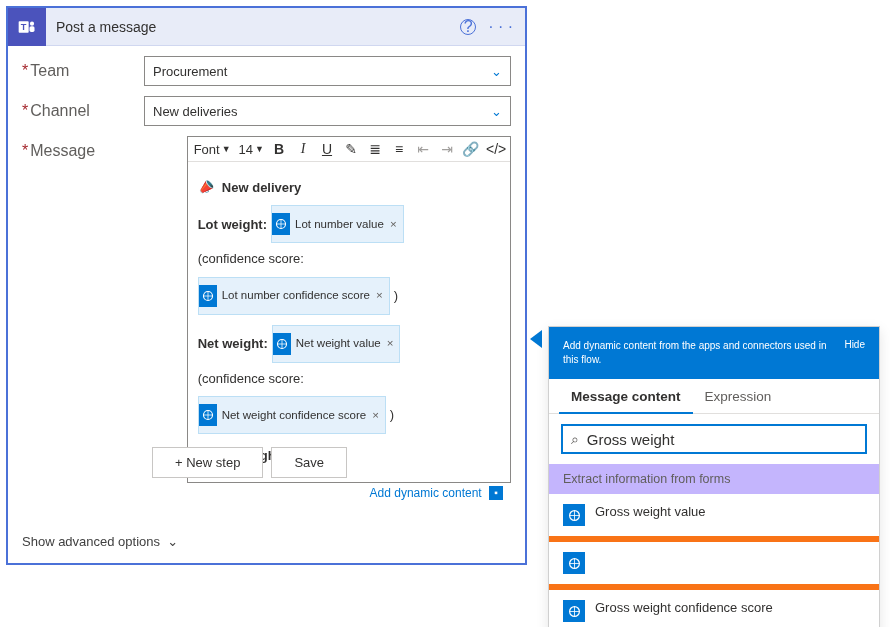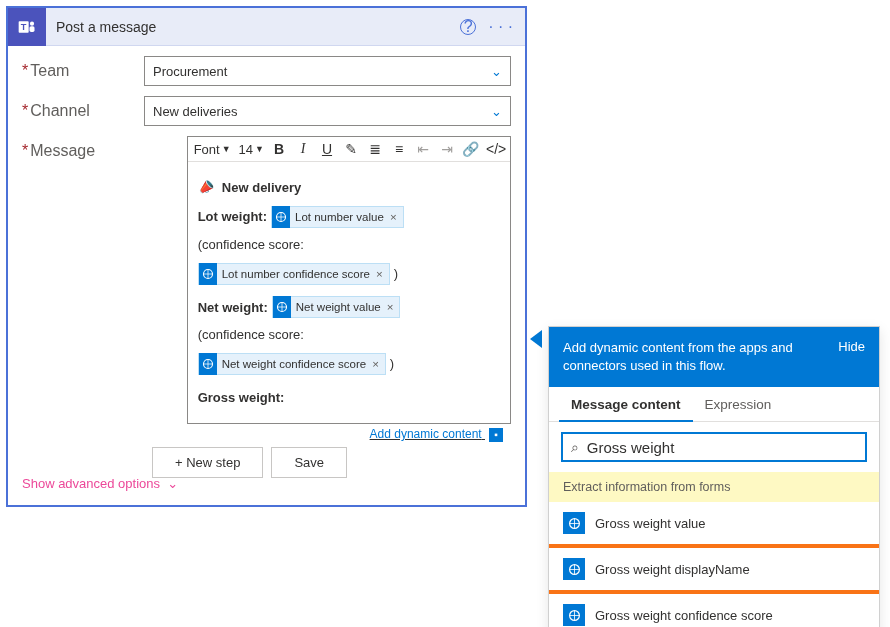--- a/index.html
+++ b/index.html
@@ -29,53 +29,53 @@
   .tb-size { font-size: 13px; display: flex; align-items: center; cursor: pointer; }
   .tb-btn { width: 18px; text-align: center; font-size: 14px; cursor: pointer; color: #323130; }
   .tb-btn.dim { color: #a19f9d; }
   .tb-tri { font-size: 9px; margin-left: 2px; }
 
   .editor-body { padding: 8px 10px 14px 10px; font-size: 13px; line-height: 1.8; }
   .megaphone { color: #d13438; font-weight: bold; margin-right: 4px; display: inline-block; transform: rotate(-20deg); }
   .ed-strong { font-weight: 600; }
   .ed-line { margin-top: 6px; display: flex; align-items: center; flex-wrap: wrap; gap: 4px; }
 
-  .token { display: inline-flex; align-items: center; background: #e5f1fb; border: 1px solid #bcdff5; height: 22px; font-size: 11.5px; color: #323130; }
+  .token { display: inline-flex; align-items: center; background: #e5f1fb; border: 1px solid #bcdff5; height: 38px; font-size: 11.5px; color: #323130; }
   .token-icon { width: 18px; height: 22px; background: #0078d4; display: inline-flex; align-items: center; justify-content: center; margin-right: 5px; }
   .token-icon svg { fill: #fff; width: 12px; height: 12px; }
   .token-x { color: #605e5c; padding: 0 6px; cursor: pointer; }
 
-  .adc-row { text-align: right; padding: 3px 8px 6px 0; font-size: 12px; text-decoration: underline; }
+  .adc-row { text-align: right; padding: 3px 8px 6px 0; font-size: 12px; }
   .adc-link { color: #0078d4; cursor: pointer; }
   .adc-badge { display: inline-block; background: #0078d4; color: #fff; width: 14px; height: 14px; font-size: 10px; text-align: center; line-height: 14px; margin-left: 4px; vertical-align: middle; }
 
   .adv-row { padding: 10px 14px 14px 14px; font-size: 13px; }
-  .adv-link { color: #ec4899; cursor: pointer; }
+  .adv-link { color: #404040; cursor: pointer; }
 
   
   .bottom-btns { position: absolute; left: 152px; top: 447px; display: flex; gap: 8px; }
   .btn { border: 1px solid #c8c6c4; background: #fff; padding: 7px 22px; font-size: 13px; color: #323130; cursor: pointer; }
 
   
   .popup { position: absolute; left: 548px; top: 326px; width: 332px; border: 1px solid #d0d0d0; box-shadow: 0 4px 12px rgba(0,0,0,.1); background: #fff; }
-  .popup-head { background: #0078d4; color: #fff; padding: 12px 14px; display: flex; justify-content: space-between; font-size: 13px; }
+  .popup-head { background: #0078d4; color: #fff; padding: 12px 14px; display: flex; justify-content: space-between; font-size: 10px; }
   .popup-head-text { flex: 1; padding-right: 12px; line-height: 1.4; }
   .popup-hide { cursor: pointer; }
 
   .tabs { display: flex; border-bottom: 1px solid #e1dfdd; padding: 0 10px; }
   .tab { padding: 10px 12px 8px 12px; font-size: 13.5px; color: #605e5c; cursor: pointer; }
   .tab.active { color: #323130; border-bottom: 2px solid #0078d4; font-weight: 600; margin-bottom: -1px; }
 
   .search-wrap { padding: 10px 12px; }
   .search { display: flex; align-items: center; border: 2px solid #0078d4; height: 30px; padding: 0 8px; }
   .search-icon { color: #605e5c; margin-right: 8px; font-size: 14px; }
   .search input { border: none; outline: none; flex: 1; font-size: 15px; color: #323130; }
 
-  .group-head { background: #fef9c3; padding: 8px 14px; font-size: 12.5px; color: #605e5c; }
-  .dc-item { display: flex; align-items: center; padding: 10px 14px; border-bottom: 4px solid #f97316; font-size: 13px; cursor: pointer; }
+  .group-head { background: #c4b5fd; padding: 8px 14px; font-size: 12.5px; color: #605e5c; }
+  .dc-item { display: flex; align-items: flex-start; padding: 10px 14px; border-bottom: 6px solid #f97316; font-size: 13px; cursor: pointer; }
   .dc-icon { width: 22px; height: 22px; background: #0078d4; display: flex; align-items: center; justify-content: center; margin-right: 10px; }
   .dc-icon svg { fill: #fff; width: 13px; height: 13px; }
 
   
   .tri { position: absolute; left: 530px; top: 330px; width: 0; height: 0; border-top: 9px solid transparent; border-bottom: 9px solid transparent; border-right: 12px solid #0078d4; }
 </style>
 </head>
 <body>
 
 <div class="card">
@@ -252,21 +252,20 @@
       </span>
     <span>Gross weight value</span>
   </div>
   <div class="dc-item">
     <span class="dc-icon">
         <svg viewBox="0 0 16 16">
           <circle cx="8" cy="8" r="6" fill="none" stroke="#fff" stroke-width="1.5"></circle>
           <path d="M8 2v12M2 8h12" stroke="#fff" stroke-width="1"></path>
         </svg>
       </span>
-    <span>Gross weight displayName</span>
   </div>
   <div class="dc-item">
     <span class="dc-icon">
         <svg viewBox="0 0 16 16">
           <circle cx="8" cy="8" r="6" fill="none" stroke="#fff" stroke-width="1.5"></circle>
           <path d="M8 2v12M2 8h12" stroke="#fff" stroke-width="1"></path>
         </svg>
       </span>
     <span>Gross weight confidence score</span>
   </div>

